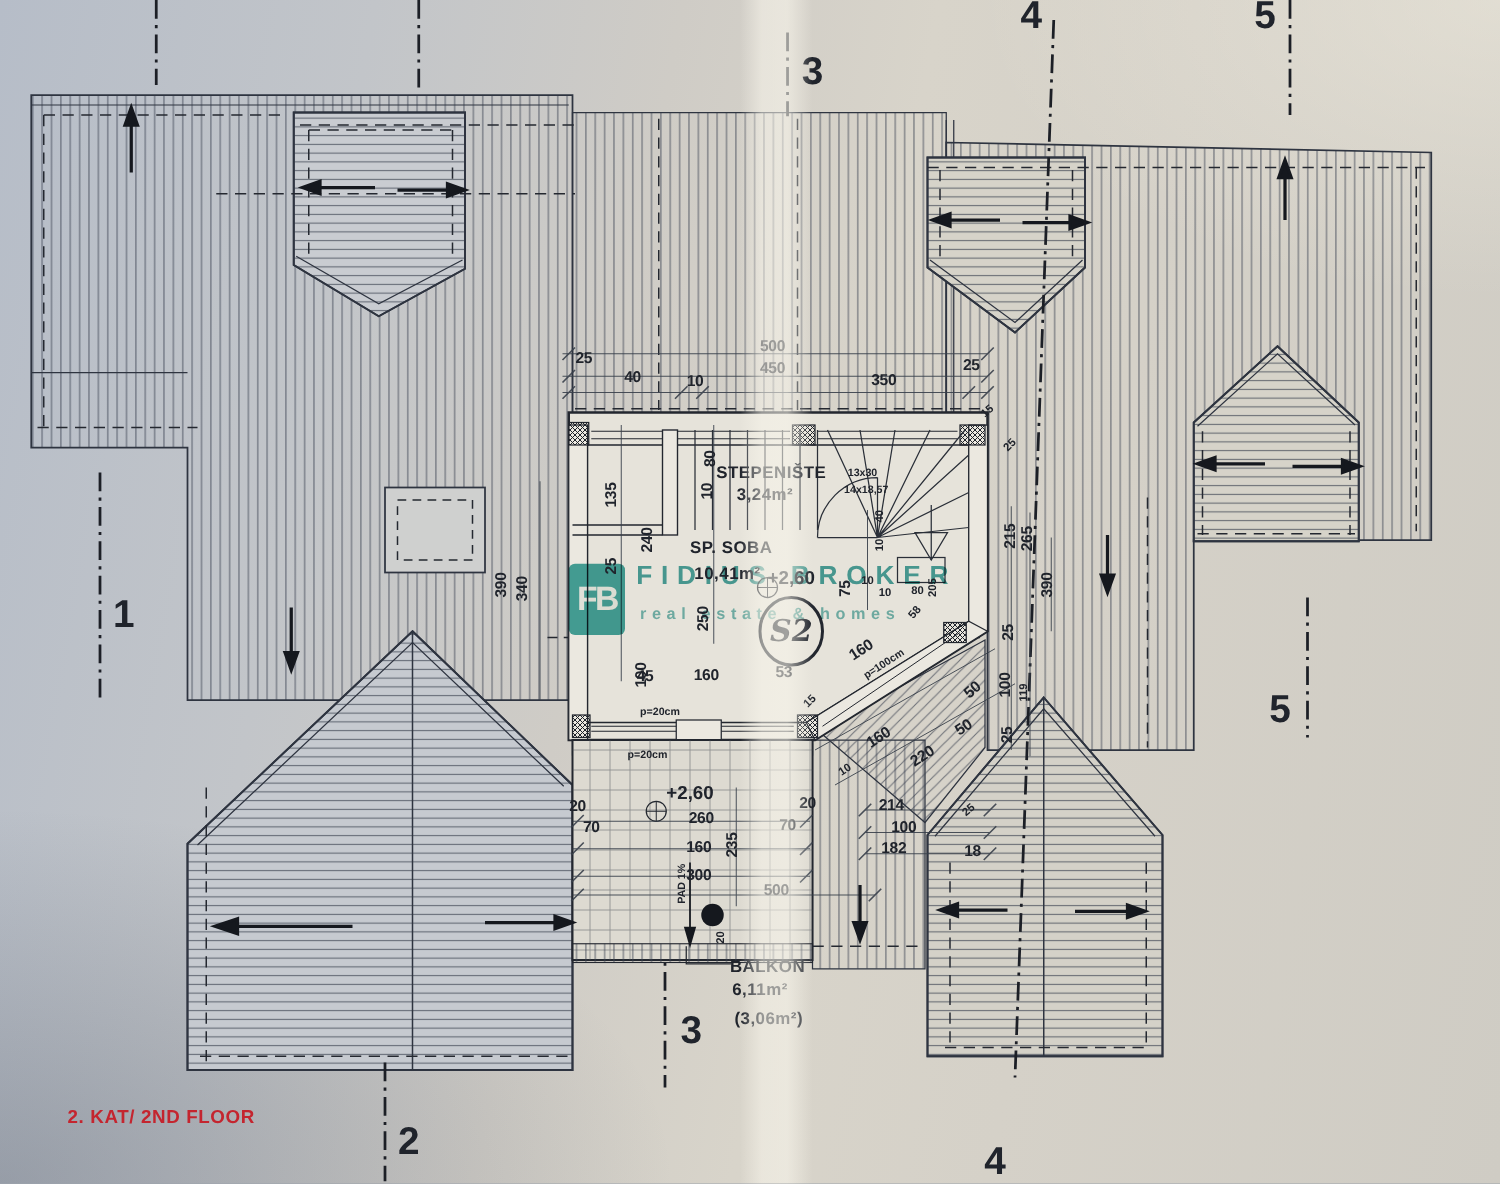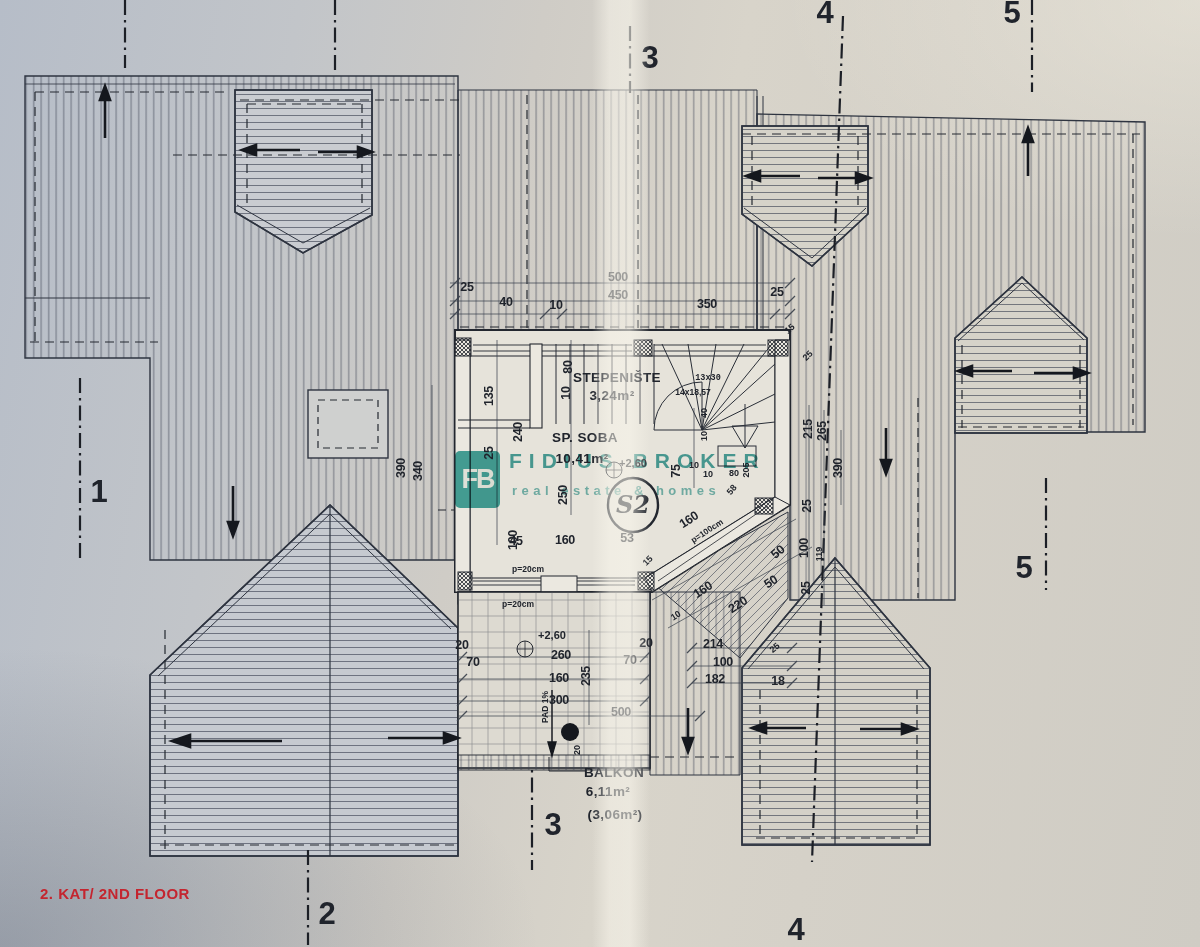--- a/index.html
+++ b/index.html
@@ -15,31 +15,31 @@
     background:linear-gradient(90deg,rgba(248,245,235,0) 0%,rgba(248,245,235,0.55) 30%,rgba(248,245,235,0.6) 65%,rgba(248,245,235,0) 100%);}
   svg.drawing{position:absolute;left:0;top:0;}
   .labels{position:absolute;left:0;top:0;width:100%;height:100%;}
   .lbl{position:absolute;transform:translate(-50%,-50%) rotate(var(--r,0deg));
     color:#20242c;white-space:nowrap;line-height:1;}
   .dim{font-size:12.5px;font-weight:700;letter-spacing:-0.3px;}
   .dim-sm{font-size:9px;font-weight:700;}
   .room{font-size:13.5px;font-weight:700;letter-spacing:0.4px;}
   .unit{font-size:24px;font-family:"DejaVu Serif",serif;font-style:italic;font-weight:700;}
   .axis{font-size:31px;font-weight:800;}
-  .level{font-size:11px;font-weight:700;}
+  .level{font-size:15px;font-weight:700;}
   .note{font-size:8.5px;font-weight:700;}
   .watermark{position:absolute;left:0;top:0;width:100%;height:100%;pointer-events:none;mix-blend-mode:multiply;}
   .wm-logo{position:absolute;left:455px;top:451px;width:45px;height:57px;border-radius:5px;
     background:rgba(47,158,153,0.88);color:#f2f7f6;font-weight:800;font-size:27px;
     display:flex;align-items:center;justify-content:center;letter-spacing:-2px;}
   .wm-name{position:absolute;left:509px;top:449px;font-size:21px;font-weight:800;
     letter-spacing:7px;color:rgba(40,150,146,0.82);}
   .wm-tag{position:absolute;left:512px;top:483px;font-size:13px;font-weight:600;
     letter-spacing:4.5px;color:rgba(40,150,146,0.62);}
-  .floor-label{position:absolute;left:40px;top:885px;font-size:15px;font-weight:800;
+  .floor-label{position:absolute;left:54px;top:885px;font-size:15px;font-weight:800;
     color:#c4252f;letter-spacing:0.5px;}
 </style>
 </head>
 <body>
 
 <div class="photo">
 
   <svg class="drawing" width="1200" height="947" viewBox="0 0 1200 947">
     <defs>
       <pattern id="pv" width="7.5" height="10" patternUnits="userSpaceOnUse">
@@ -304,21 +304,21 @@
       <span class="lbl dim" style="left: 559px; top: 700px; --r: 0deg;">300</span>
       <span class="lbl dim" style="left: 586px; top: 676px; --r: -90deg;">235</span>
       <span class="lbl dim" style="left: 621px; top: 712px; --r: 0deg;">500</span>
       <span class="lbl dim-sm" style="left: 577px; top: 750px; --r: -90deg;">20</span>
       <span class="lbl level" style="left: 633px; top: 463px; --r: 0deg;">+2,60</span>
       <span class="lbl level" style="left: 552px; top: 635px; --r: 0deg;">+2,60</span>
       <span class="lbl note" style="left: 528px; top: 569px; --r: 0deg;">p=20cm</span>
       <span class="lbl note" style="left: 518px; top: 604px; --r: 0deg;">p=20cm</span>
       <span class="lbl note" style="left: 707px; top: 531px; --r: -33deg;">p=100cm</span>
       <span class="lbl note" style="left: 545px; top: 707px; --r: -90deg;">PAD 1%</span>
-      <span class="lbl note" style="left: 708px; top: 378px; font-family: Liberation Mono, monospace; --r: 0deg;">13x30</span>
+      <span class="lbl note" style="left: 690px; top: 378px; --r: 0deg;">13x30</span>
       <span class="lbl note" style="left: 693px; top: 392px; --r: 0deg;">14x18,57</span>
       <span class="lbl room" style="left: 617px; top: 378px; --r: 0deg;">STEPENIŠTE</span>
       <span class="lbl room" style="left: 612px; top: 396px; --r: 0deg;">3,24m²</span>
       <span class="lbl room" style="left: 585px; top: 438px; --r: 0deg;">SP. SOBA</span>
       <span class="lbl room" style="left: 582px; top: 459px; --r: 0deg;">10,41m²</span>
       <span class="lbl room" style="left: 614px; top: 773px; --r: 0deg;">BALKON</span>
       <span class="lbl room" style="left: 608px; top: 792px; --r: 0deg;">6,11m²</span>
       <span class="lbl room" style="left: 615px; top: 815px; --r: 0deg;">(3,06m²)</span>
       <span class="lbl unit" style="left: 633px; top: 505px; --r: 0deg;">S2</span>
       <span class="lbl axis" style="left: 99px; top: 491px; --r: 0deg;">1</span>

